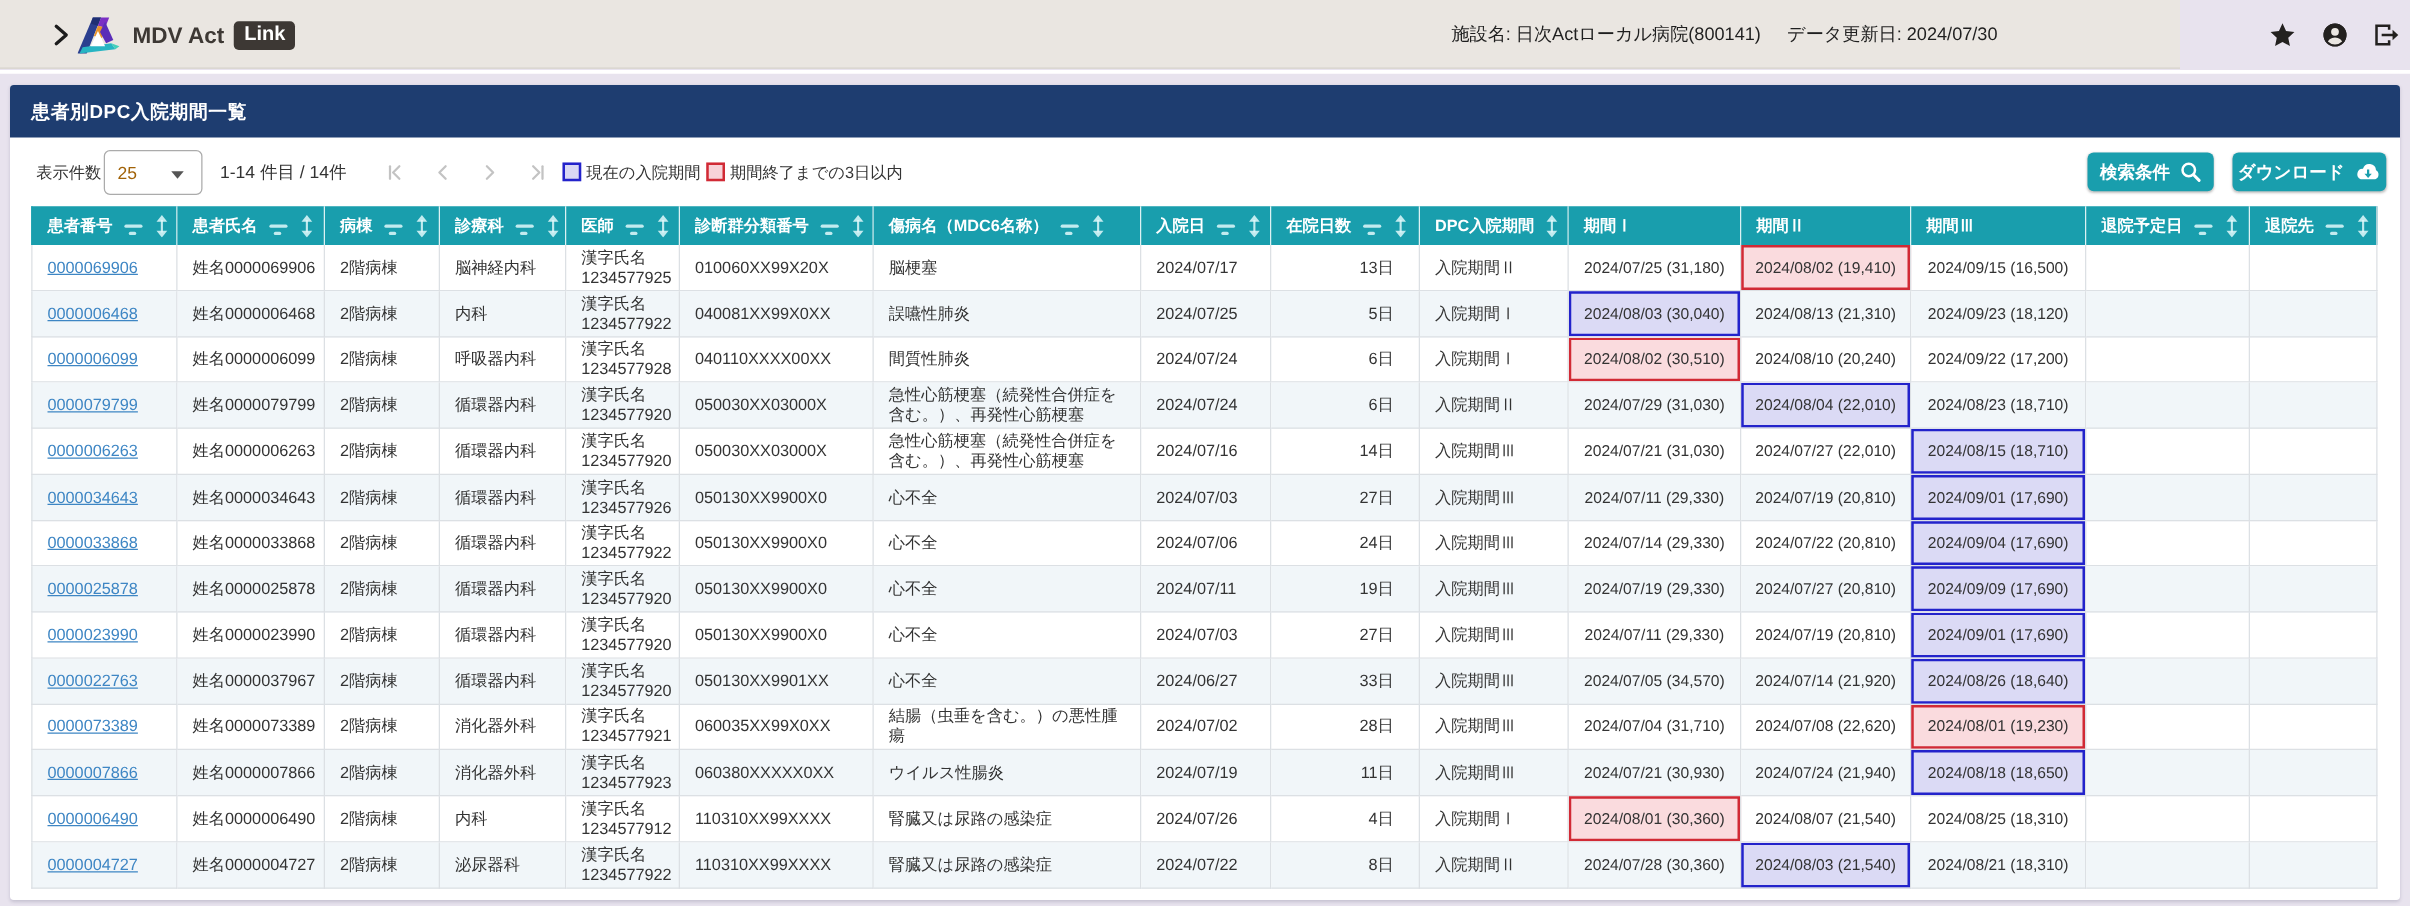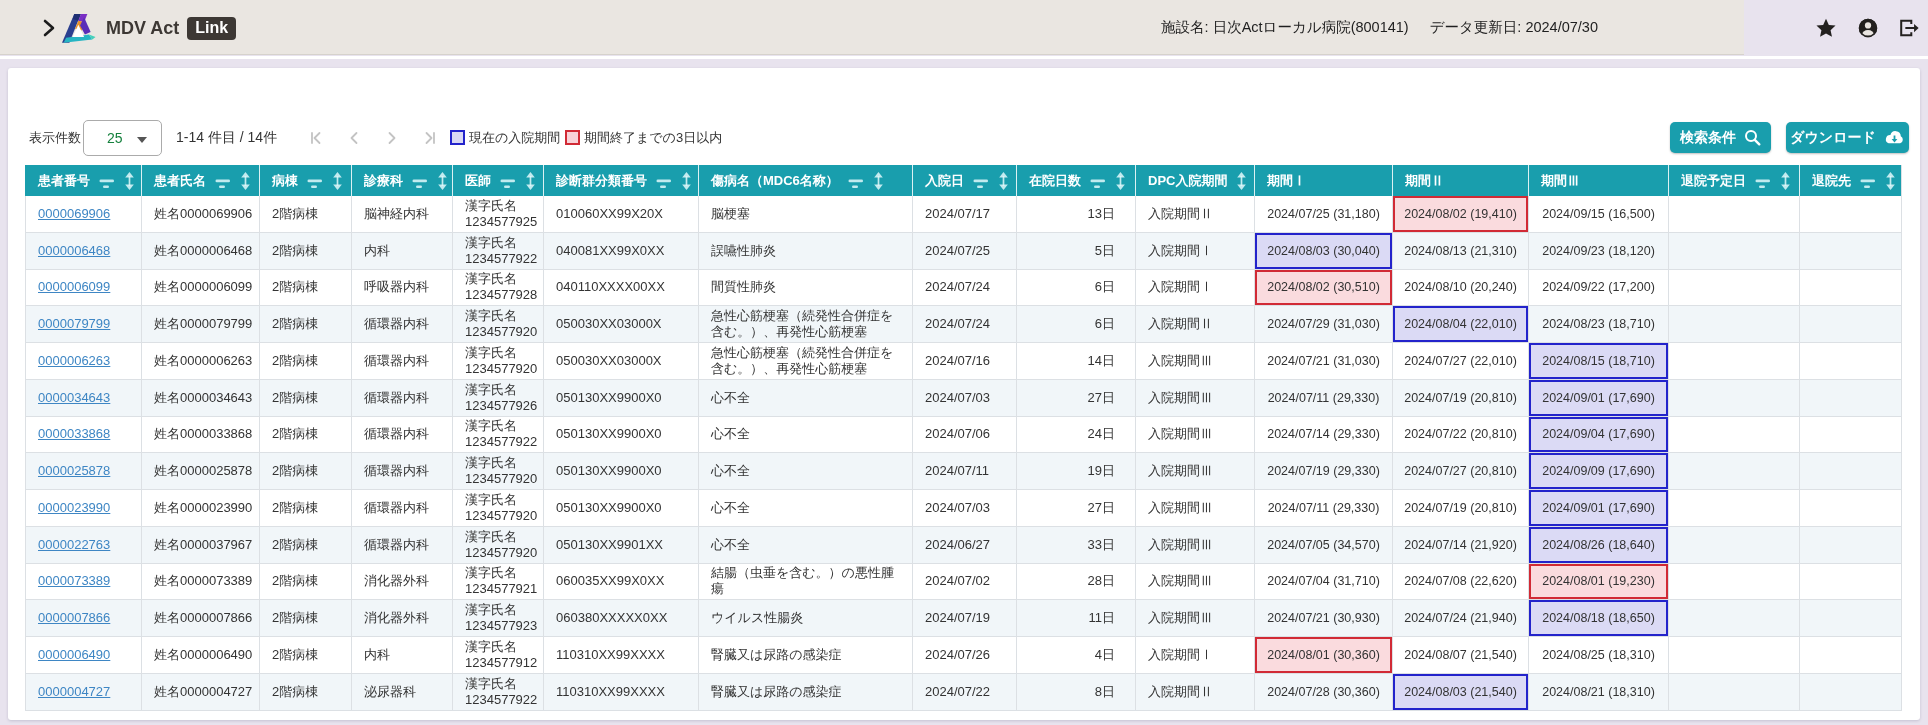--- a/index.html
+++ b/index.html
@@ -27,21 +27,21 @@
   .panel-header { position:absolute; left:0; top:0; width:100%; height:42px; background:#1e3d70;
     border-radius:3px 3px 0 0; display:flex; align-items:center; padding-left:17px; }
   .panel-title { color:#ffffff; font-size:15px; font-weight:bold; letter-spacing:0.5px; }
 
   
   .toolbar { position:absolute; left:0; top:42px; width:100%; height:55px; }
   .tb-abs { position:absolute; top:0; height:55px; display:flex; align-items:center; }
   .pagesize-label { left:21px; font-size:13px; }
   .pagesize-select { left:75px; top:10px; height:36px; width:79px; border:1px solid #ababab; border-radius:5px;
     background:#fff; display:flex; align-items:center; cursor:pointer; }
-  .pagesize-value { margin-left:23px; font-size:14px; color:#15803d; }
+  .pagesize-value { margin-left:10px; font-size:14px; color:#a16207; }
   .caret-down { position:absolute; right:14px; top:16px; width:0; height:0;
     border-left:5px solid transparent; border-right:5px solid transparent; border-top:6px solid #555; }
   .range-text { left:168px; font-size:14px; }
   .pager { left:289px; width:152px; }
   .pager-btn { width:38px; height:30px; display:flex; align-items:center; justify-content:center; cursor:default; }
   .legend { font-size:13px; }
   .legend-current { left:442px; }
   .legend-deadline { left:557px; }
   .legend-swatch { width:15px; height:15px; margin-right:4px; flex:0 0 auto; }
   .swatch-blue { background:#d9d8f4; border:2px solid #2323cb; }
@@ -132,20 +132,23 @@
           <path d="M14.5 7.5 V4 H3.5 V20 H14.5 V16.5" fill="none" stroke="#23211f" stroke-width="2.2"></path>
           <line x1="8" y1="12" x2="19" y2="12" stroke="#23211f" stroke-width="2.2"></line>
           <polygon points="17.5,7.5 22.5,12 17.5,16.5" fill="#23211f"></polygon>
         </svg>
       </div>
     </div>
   </div>
   <div class="topbar-strip"></div>
 
   <div class="card">
+    <div class="panel-header">
+      <span class="panel-title">患者別DPC入院期間一覧</span>
+    </div>
 
     <div class="toolbar">
       <span class="tb-abs pagesize-label">表示件数</span>
       <div class="tb-abs pagesize-select">
         <span class="pagesize-value">25</span>
         <span class="caret-down"></span>
       </div>
       <span class="tb-abs range-text">1-14 件目 / 14件</span>
 
       <div class="tb-abs pager">

